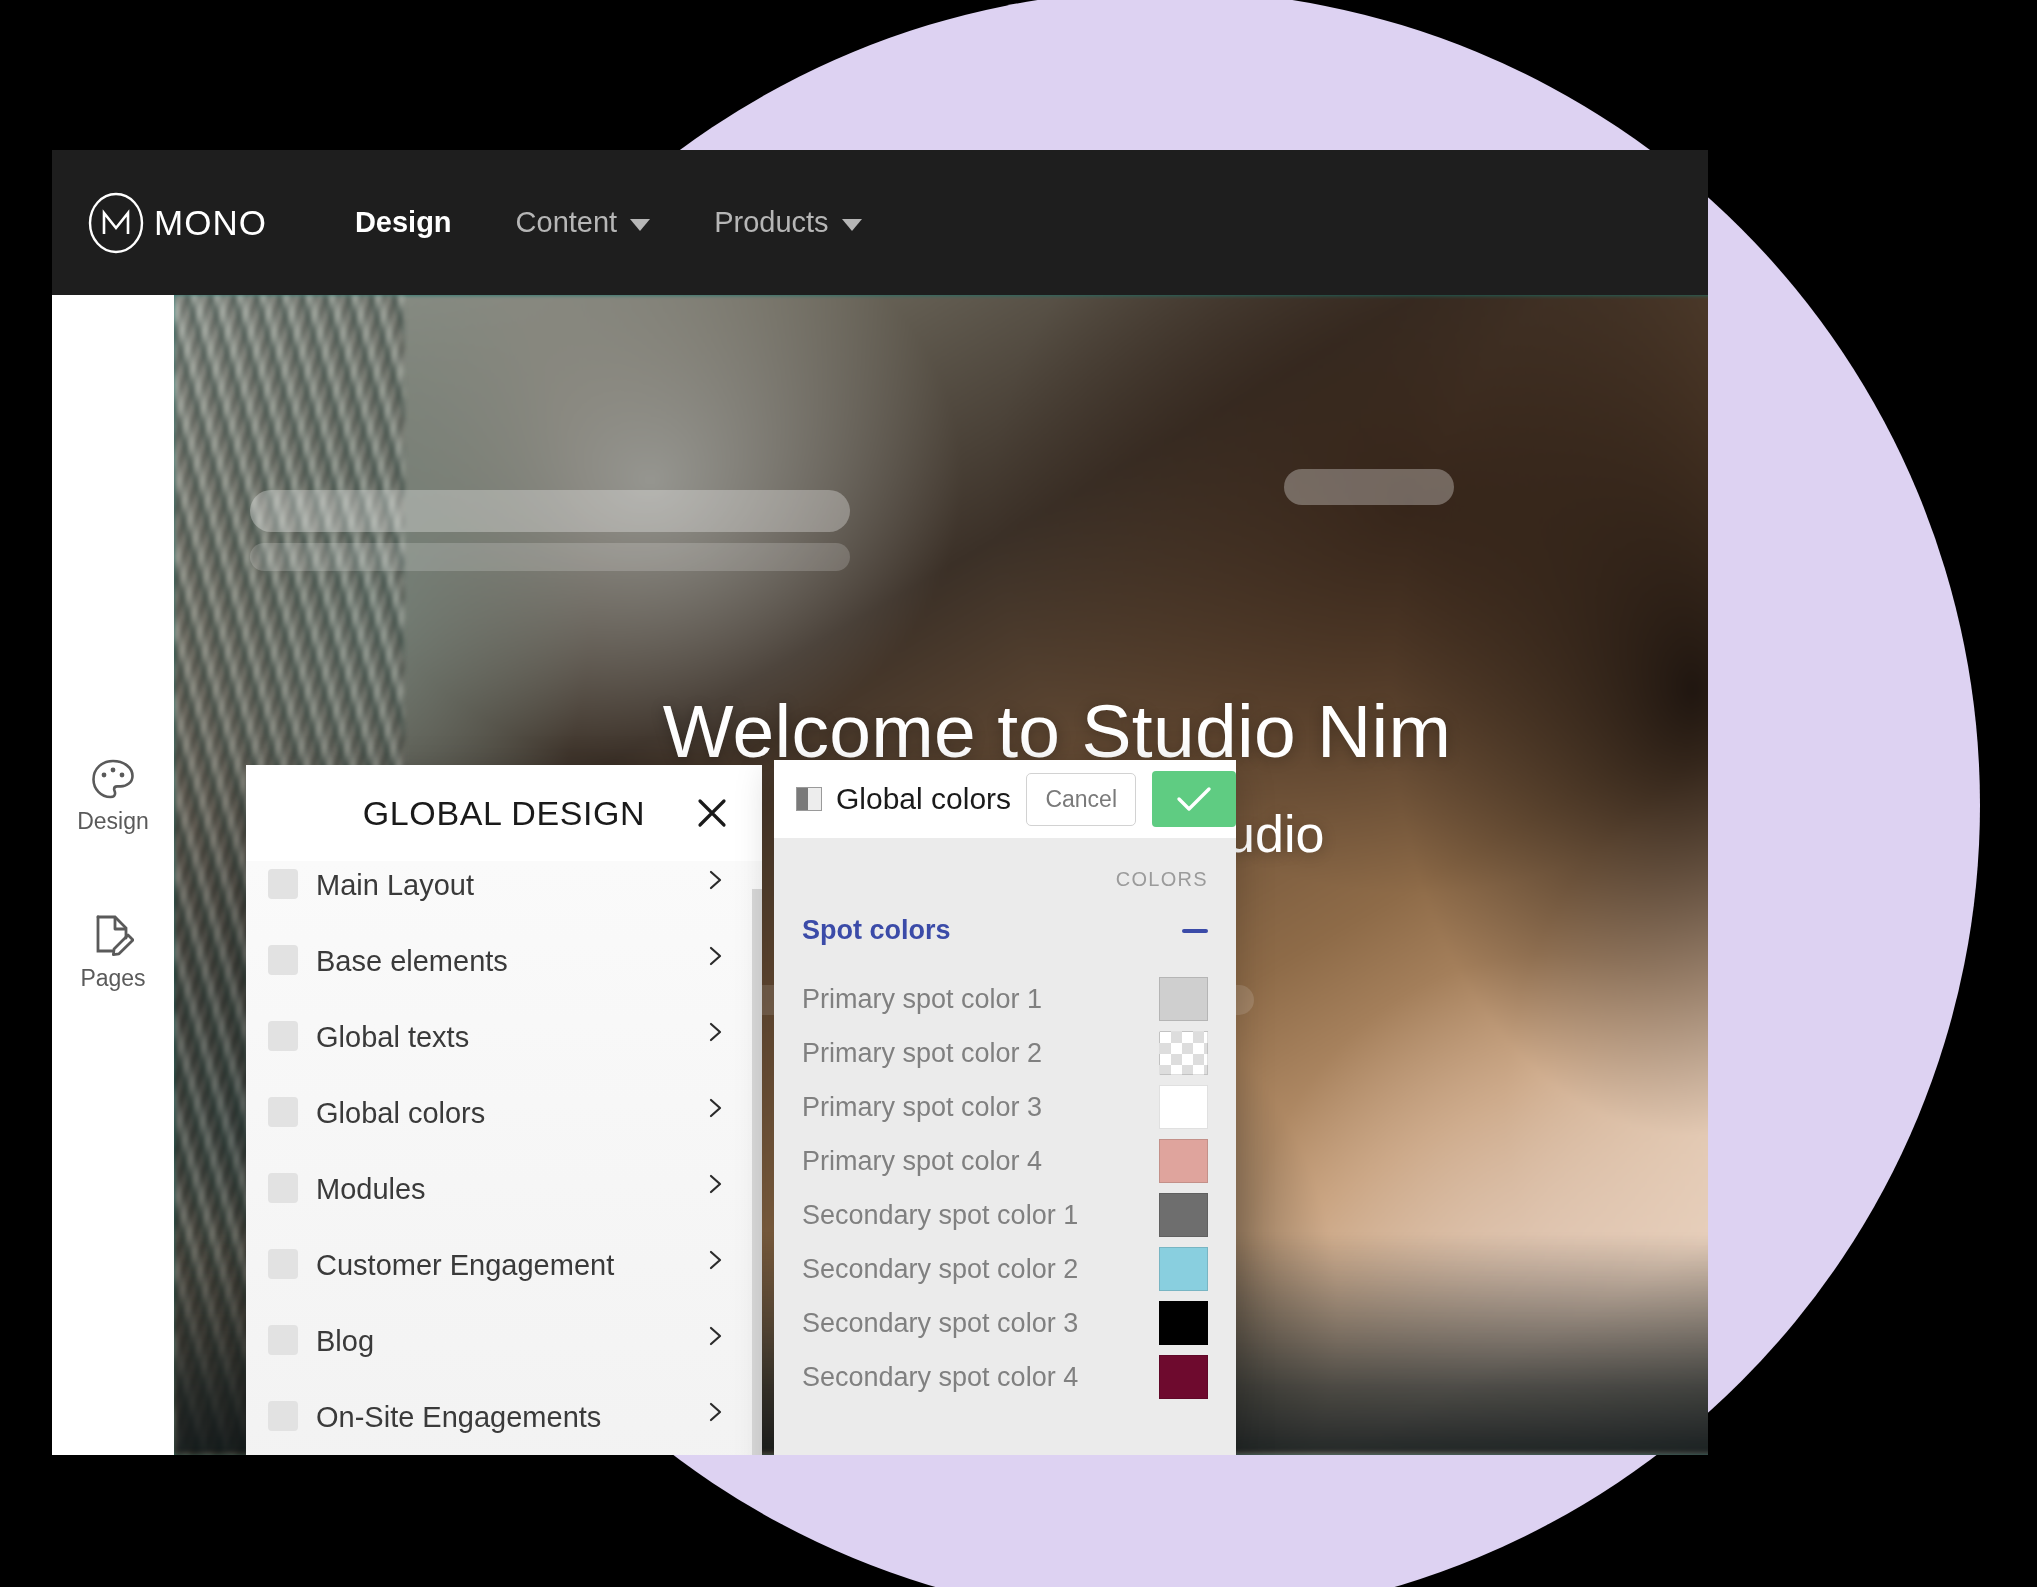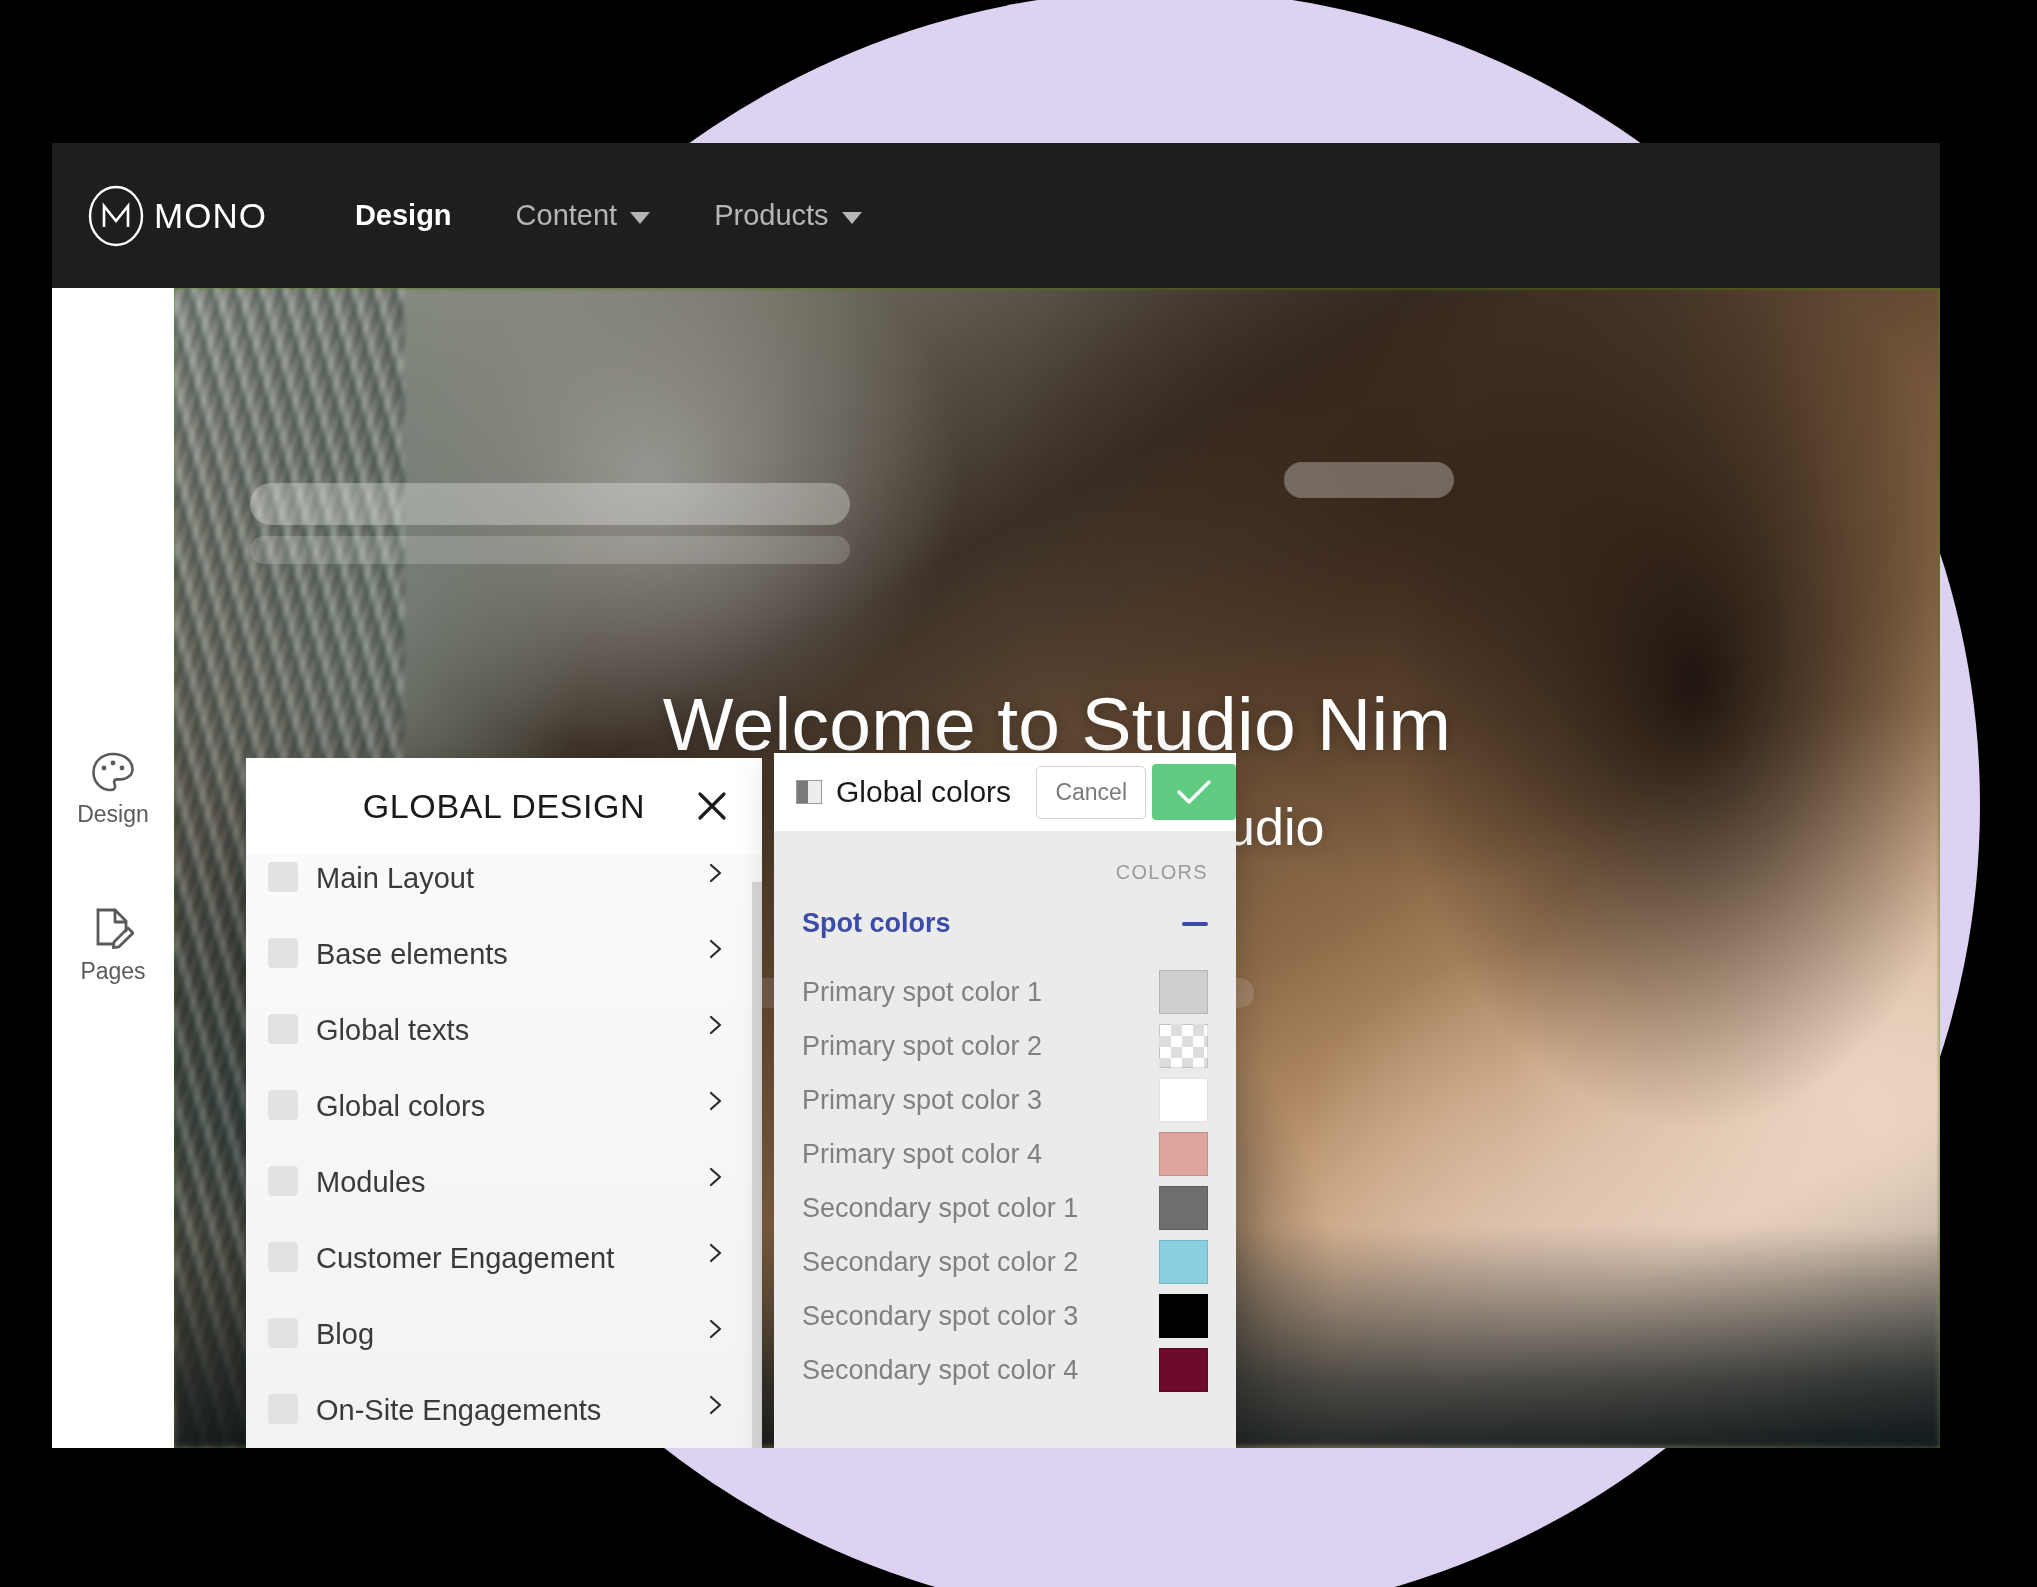--- a/index.html
+++ b/index.html
@@ -16,23 +16,23 @@
     position: absolute;
     left: 350px; top: -10px;
     width: 1630px; height: 1630px;
     border-radius: 50%;
     background: #DDD2F2;
   }
 
   
   .app-window {
     position: absolute;
-    left: 52px; top: 143px;
-    width: 1888px; height: 1305px;
-    background: #4d7c0f;
+    left: 52px; top: 150px;
+    width: 1656px; height: 1305px;
+    background: #0f766e;
     overflow: hidden;
   }
 
   
   .topbar {
     position: absolute; left: 0; top: 0;
     width: 100%; height: 145px;
     background: #1E1E1E;
     display: flex; align-items: center;
   }
@@ -223,21 +223,21 @@
   }
   .gc-title {
     font-size: 30px; color: #1A1A1A;
     margin-left: 14px; margin-right: auto; white-space: nowrap;
   }
   .gc-cancel {
     font-size: 23px; color: #7A7A7A;
     background: #FFFFFF; border: 1px solid #D2D2D2;
     border-radius: 5px; padding: 12px 18px;
     cursor: pointer; font-family: inherit;
-    margin-right: 6px;
+    margin-right: 16px;
   }
   .gc-confirm {
     width: 84px; height: 56px; flex: none;
     background: #5FCC82; border: none; border-radius: 4px;
     display: flex; align-items: center; justify-content: center;
     cursor: pointer;
   }
   .gc-body { padding: 30px 28px 0 28px; }
   .gc-section-label {
     font-size: 20px; color: #9B9B9B;

